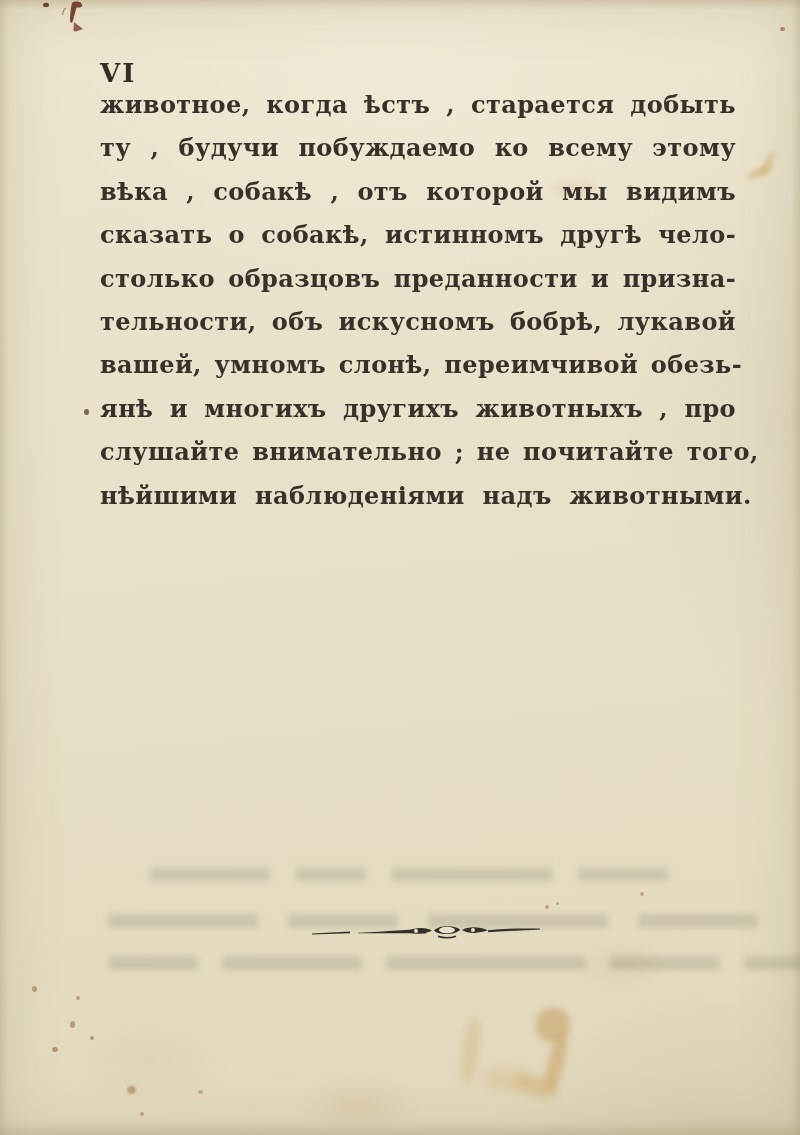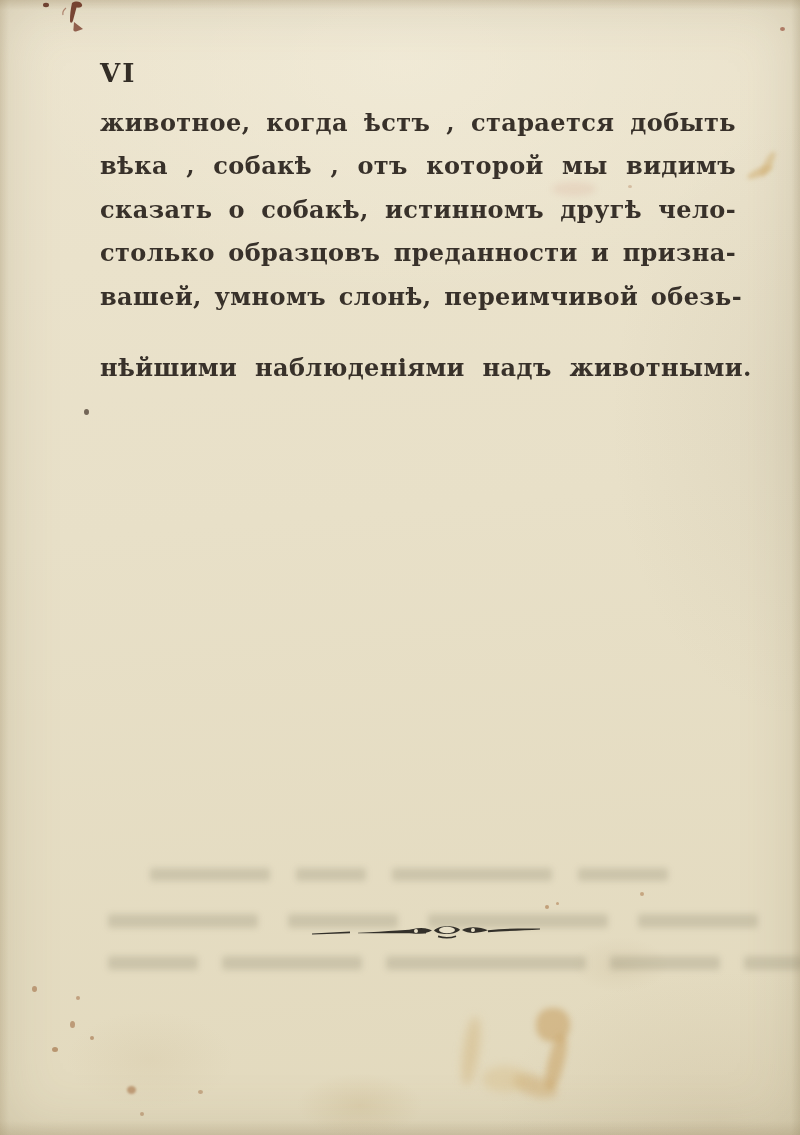--- a/index.html
+++ b/index.html
@@ -18,29 +18,29 @@
       linear-gradient(to left, rgba(150,135,100,0.22), transparent 9px),
       linear-gradient(to top, rgba(150,130,95,0.22), transparent 14px),
       linear-gradient(175deg, #ece4ce 0%, #e8e0c8 45%, #e2d9bd 100%);
     box-shadow: inset 0 0 60px rgba(125,108,75,0.22);
   }
   .page-number{
     position:absolute;left:100px;top:58px;
     font-size:26px;font-weight:bold;color:#332d26;letter-spacing:2px;text-align:center;
   }
   .text-block{
-    position:absolute;left:100px;top:101px;width:636px;
+    position:absolute;left:100px;top:83px;width:636px;
     font-size:24px;font-weight:bold;color:#38312a;
     letter-spacing:0.4px;word-spacing:4px;
   }
   .line{
     height:43.4px;line-height:43.4px;white-space:nowrap;
     text-align:justify;text-align-last:justify;
   }
-  .line.last{text-align-last:left;word-spacing:9px;margin-top:28px;}
+  .line.last{text-align-last:left;word-spacing:9px;}
   .ghost-row{position:absolute;display:flex;filter:blur(3px);z-index:1;}
   .ghost-row span{display:block;background:rgba(118,116,90,0.22);border-radius:3px;}
   .stain{position:absolute;z-index:2;border-radius:50%;}
   .speck{position:absolute;z-index:2;border-radius:50%;}
   .ornament{position:absolute;left:310px;top:917px;z-index:3;transform:rotate(-0.6deg);}
   .inkmark{position:absolute;left:28px;top:0px;z-index:3;}
   .text-block,.ornament{z-index:3;}
 </style>
 </head>
 <body>
@@ -53,24 +53,28 @@
     <path d="M46,22 l9,7 l-7,2.5 c-2,0.5 -3,-1 -2.5,-3 z" fill="#7a402e" opacity="0.8"></path>
     <path d="M38,8 q-4,3 -3,7" stroke="#8a4a34" stroke-width="1.2" fill="none" opacity="0.6"></path>
   </svg>
 
   <div class="speck" style="left:780px;top:27px;width:5px;height:4px;background:rgba(140,60,40,0.6);"></div>
 
   <div class="page-number">VI</div>
 
   <div class="text-block">
     <div class="line">животное, когда ѣстъ , старается добыть</div>
+    <div class="line">ту , будучи побуждаемо ко всему этому</div>
     <div class="line">вѣка , собакѣ , отъ которой мы видимъ</div>
     <div class="line">сказать о собакѣ, истинномъ другѣ чело-</div>
     <div class="line">столько образцовъ преданности и призна-</div>
+    <div class="line">тельности, объ искусномъ бобрѣ, лукавой</div>
     <div class="line">вашей, умномъ слонѣ, переимчивой обезь-</div>
+    <div class="line">янѣ и многихъ другихъ животныхъ , про</div>
+    <div class="line">слушайте внимательно ; не почитайте того,</div>
     <div class="line last">нѣйшими наблюденіями надъ животными.</div>
   </div>
 
   <div class="ghost-row" style="top:868px;left:150px;gap:26px;">
     <span style="width:120px;height:13px;"></span>
     <span style="width:70px;height:13px;"></span>
     <span style="width:160px;height:13px;"></span>
     <span style="width:90px;height:13px;"></span>
   </div>
   <div class="ghost-row" style="top:914px;left:108px;gap:30px;">

